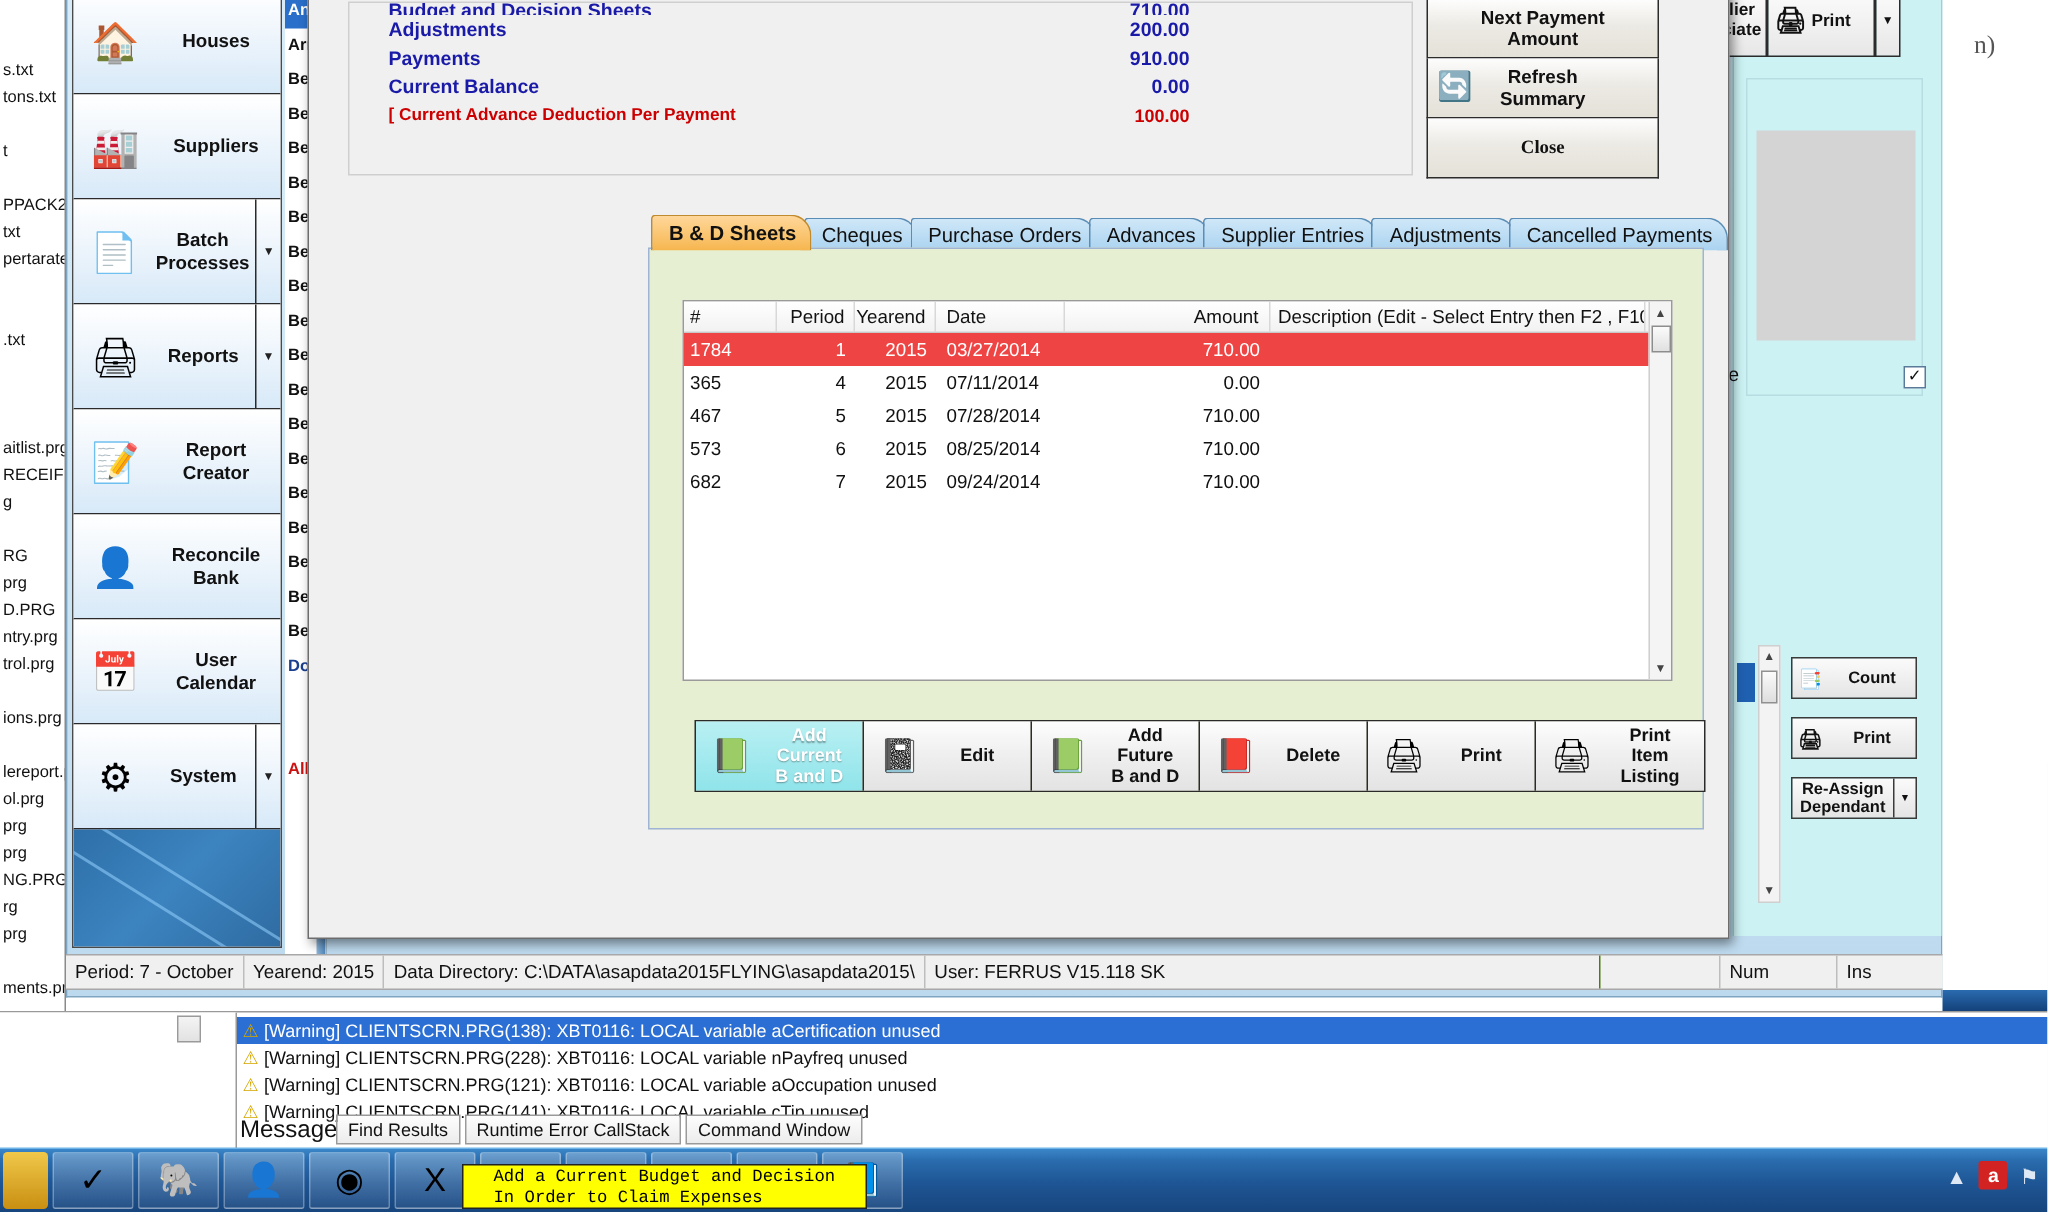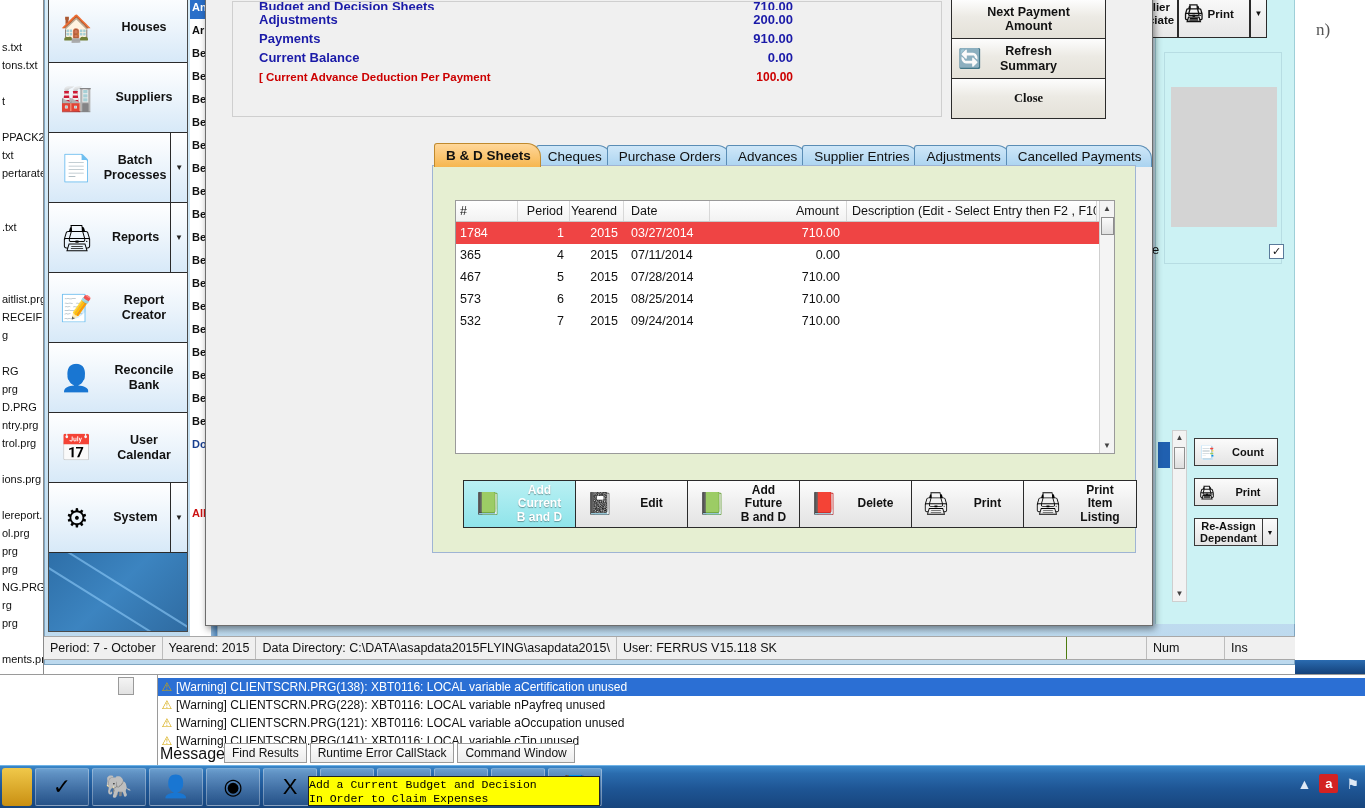--- a/index.html
+++ b/index.html
@@ -280,24 +280,24 @@
     width: 30px; height: 38px; margin-left: 2px;
     background: linear-gradient(180deg,#f0c84a,#c98f12); border-radius: 3px;
   }
   .tbicon {
     width: 54px; height: 38px; margin-left: 3px;
     background: linear-gradient(180deg,rgba(255,255,255,.28),rgba(255,255,255,.06));
     border: 1px solid rgba(255,255,255,.30); border-radius: 2px;
     display:flex; align-items:center; justify-content:center; font-size: 22px;
   }
   .tooltip {
-    position:absolute; left: 308px; top: 776px; width: 292px; height: 30px;
+    position:absolute; left: 308px; top: 776px; width: 270px; height: 30px;
     background: #ffff00; border: 1px solid #222; color:#000;
     font-family: "Liberation Mono", monospace; font-size: 11.5px; line-height: 14px;
-    padding: 1px 0; white-space: pre-line; z-index: 50;
+    padding: 1px 20px; white-space: pre-line; z-index: 50;
   }
   .tray { position:absolute; right: 6px; top: 774px; display:flex; align-items:center; gap:8px; }
   .tray .ti { font-size: 14px; color:#dfe9f5; }
   .tray .avira { width: 19px; height: 19px; background:#d32222; color:#fff; font-weight:bold;
      font-size: 13px; text-align:center; line-height:19px; border-radius:2px; }
 </style>
 </head>
 <body>
 
 <div id="root">
@@ -552,21 +552,21 @@
             </div>
             <div class="grow">
               <div class="c c-num">573</div>
               <div class="c c-per">6</div>
               <div class="c c-ye">2015</div>
               <div class="c c-date">08/25/2014</div>
               <div class="c c-amt">710.00</div>
               <div class="c c-desc"></div>
             </div>
             <div class="grow">
-              <div class="c c-num">532</div>
+              <div class="c c-num">682</div>
               <div class="c c-per">7</div>
               <div class="c c-ye">2015</div>
               <div class="c c-date">09/24/2014</div>
               <div class="c c-amt">710.00</div>
               <div class="c c-desc"></div>
             </div>
           </div>
         <div class="gscroll">
           <div class="arr">▲</div>
           <div class="thumb"></div>

